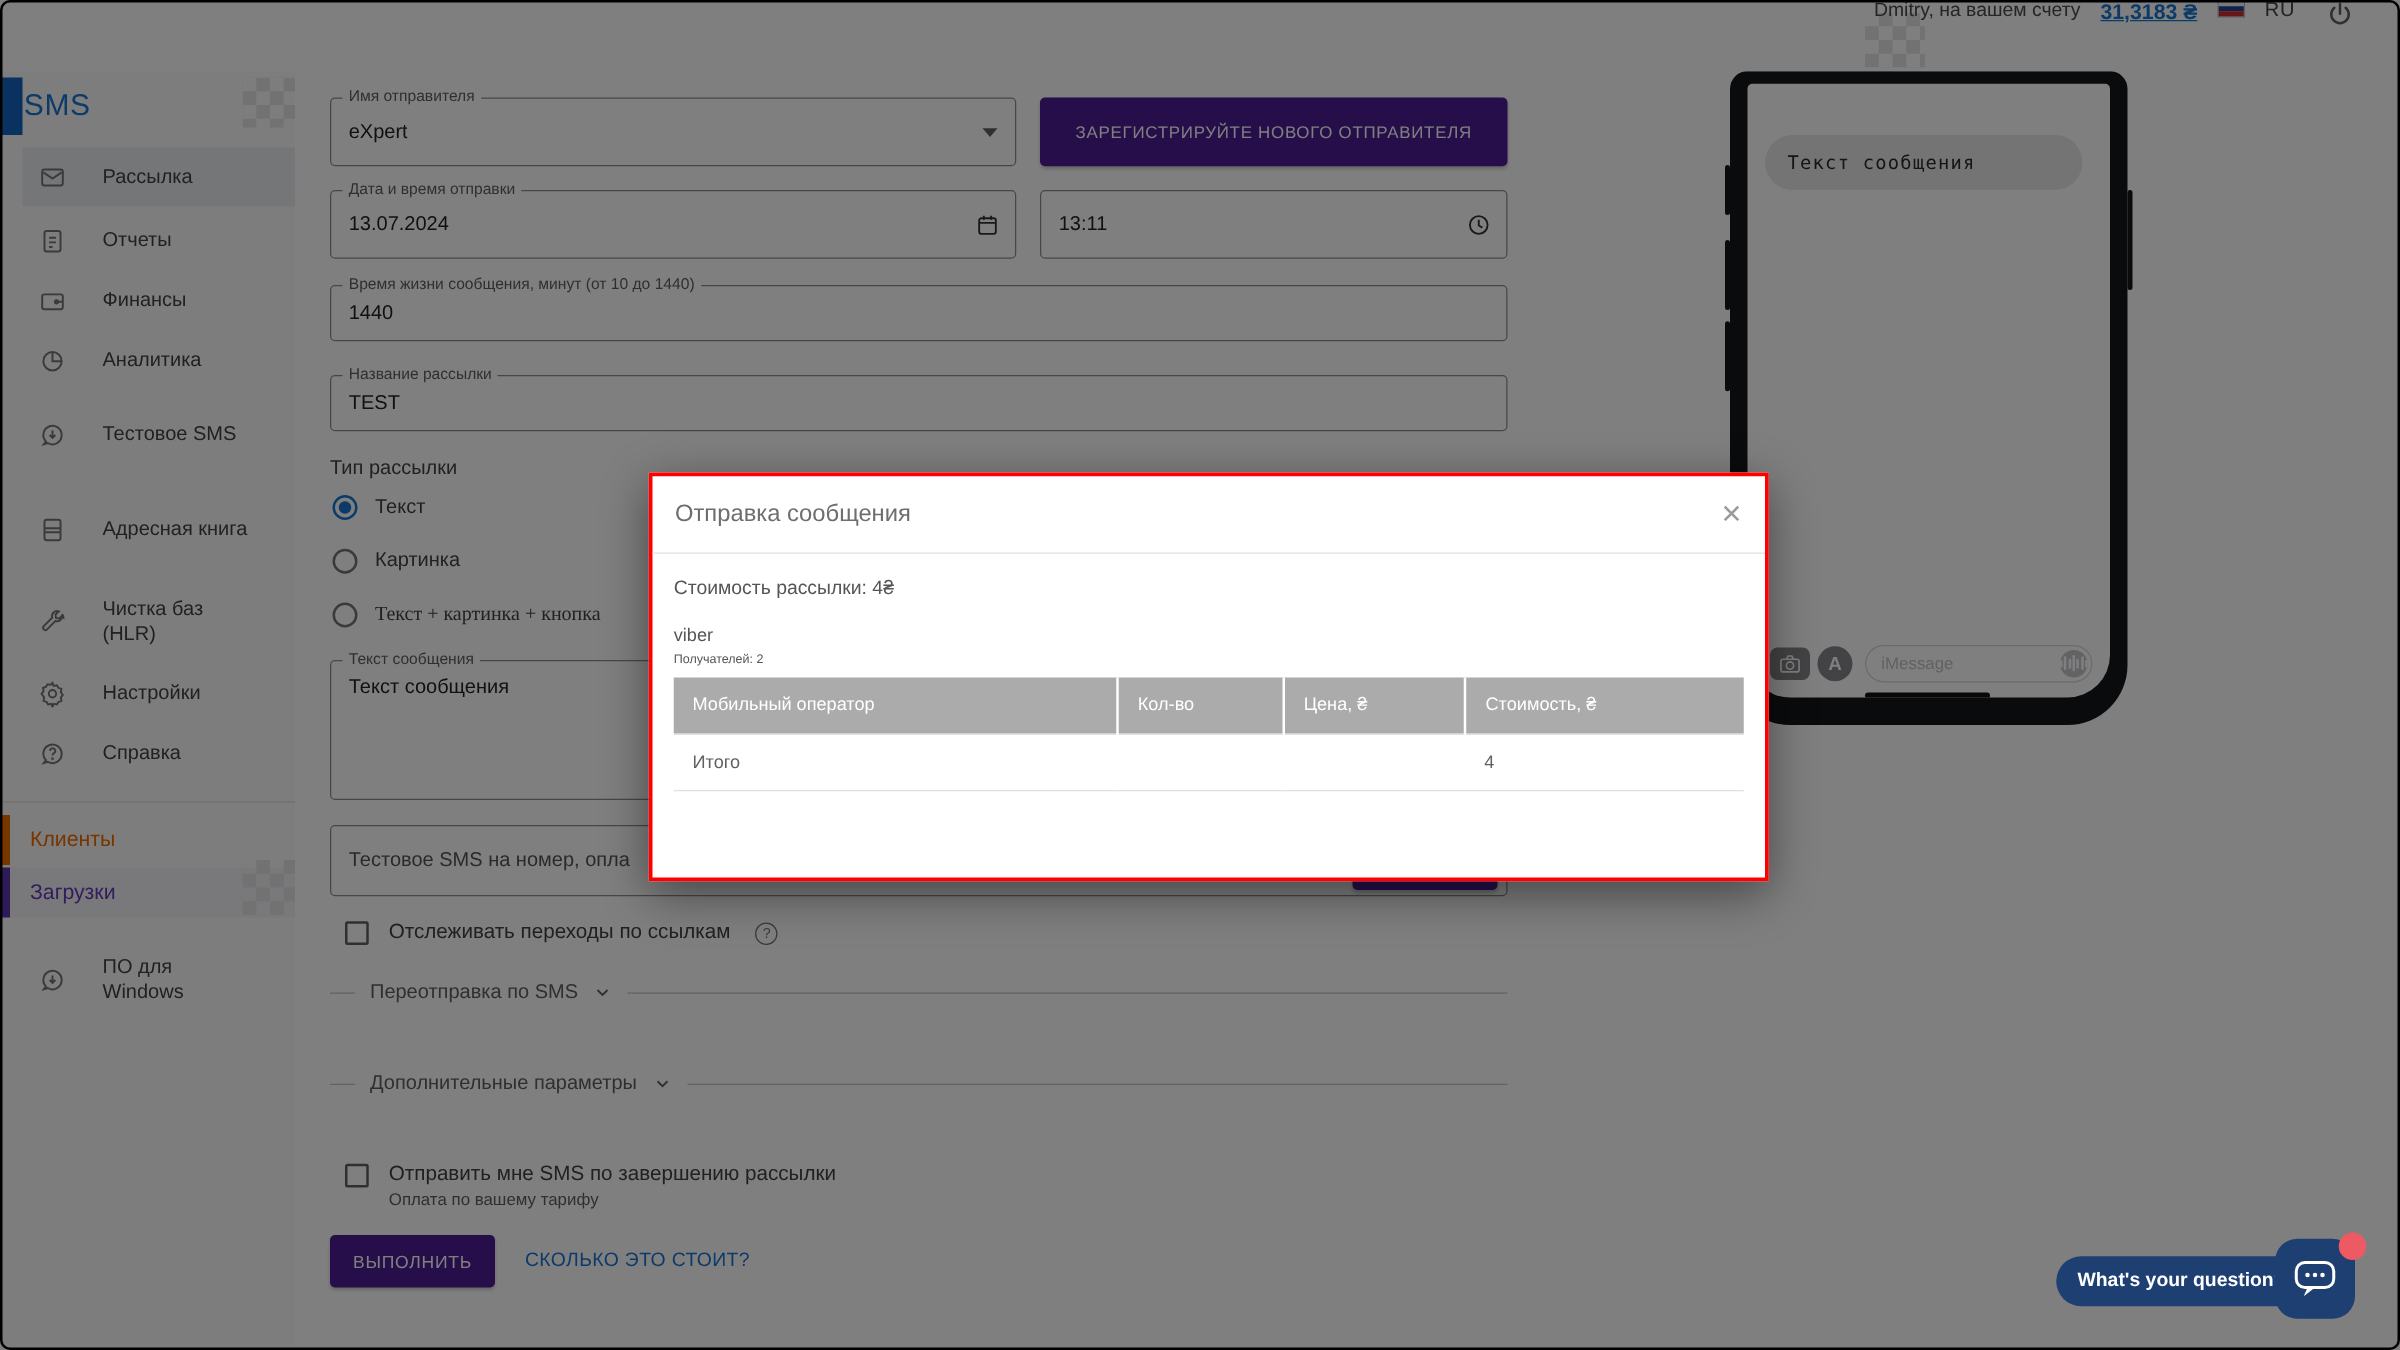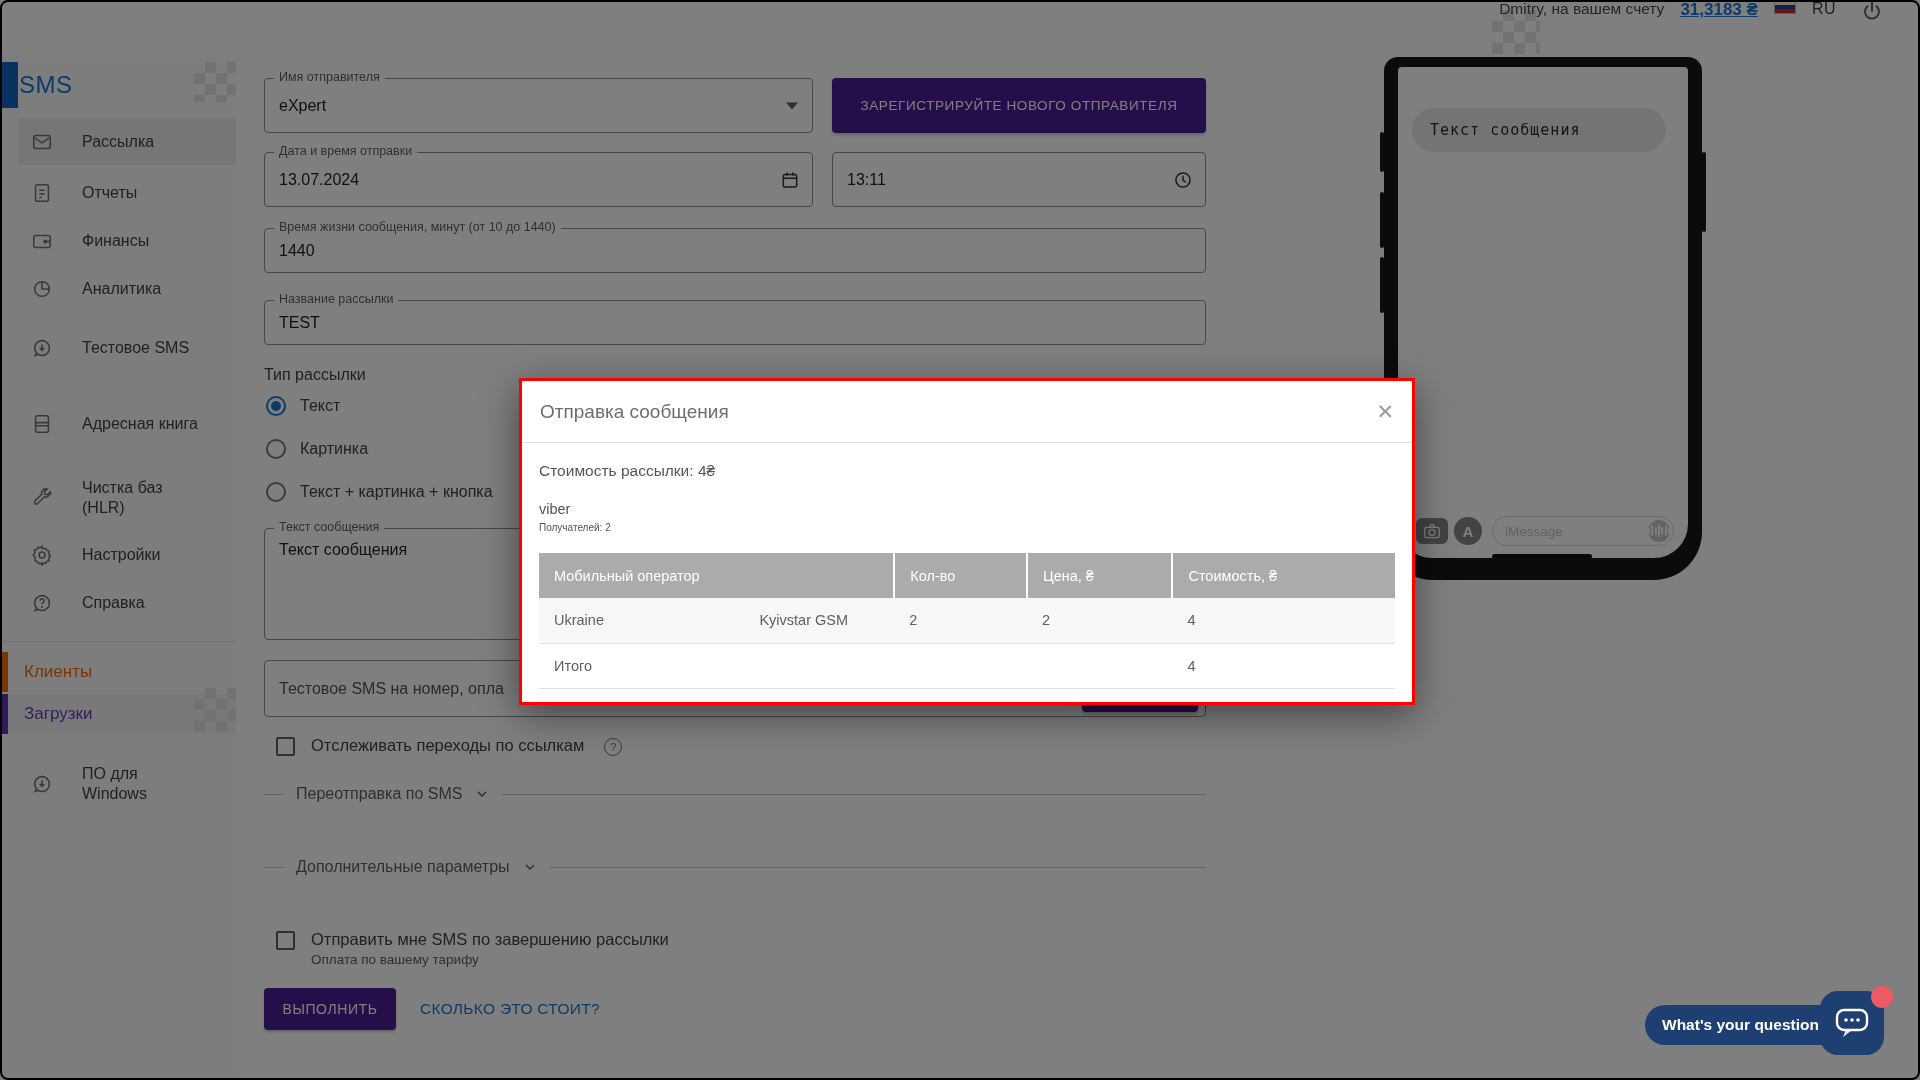--- a/index.html
+++ b/index.html
@@ -88,21 +88,21 @@
   
   .overlay { position:absolute; inset:0; background:rgba(0,0,0,0.5); z-index:10; }
   .modal { position:absolute; left:519px; top:378px; width:896px; height:327px; background:#fff; border:3px solid #ff0000; z-index:20; box-shadow:0 10px 36px rgba(0,0,0,.45); }
   .modal-head { height:62px; display:flex; align-items:center; padding:0 18px; border-bottom:1px solid #e0e0e0; }
   .modal-title { font-size:19px; color:#6e6e6e; }
   .modal-close { margin-left:auto; font-size:21px; color:#9a9a9a; cursor:pointer; line-height:1; }
   .modal-body { padding:0 17px; }
   .cost-line { margin-top:19px; font-size:15.5px; color:#555; }
   .channel-line { margin-top:21px; font-size:14.5px; color:#555; }
   .recipients-line { margin-top:5px; font-size:10px; color:#555; }
-  .cost-table { width:100%; border-collapse:collapse; margin-top:20px; }
+  .cost-table { width:100%; border-collapse:collapse; margin-top:9px; }
   .cost-table th { background:#ababab; color:#fff; font-weight:normal; font-size:14.5px; text-align:left; height:45px; padding-left:15px; border-right:2px solid #fff; }
   .cost-table th:last-child { border-right:none; }
   .cost-table td { font-size:14.5px; color:#616161; height:45px; padding-left:15px; }
   .row-op td { background:#f7f7f7; }
   .row-total td { background:#fff; border-top:1px solid #e0e0e0; border-bottom:1px solid #e0e0e0; }
 
   
   .chat-bubble { position:absolute; left:1645px; top:1005px; height:40px; background:#1e3f72; border-radius:20px; color:#fff; font-weight:bold; font-size:15.5px; display:flex; align-items:center; padding:0 17px; z-index:30; }
   .chat-bubble::after { content:""; position:absolute; right:-9px; top:12px; border-top:8px solid transparent; border-bottom:8px solid transparent; border-left:12px solid #1e3f72; }
   .chat-button { position:absolute; left:1820px; top:991px; width:64px; height:64px; background:#1e3f72; border-radius:18px; display:flex; align-items:center; justify-content:center; cursor:pointer; z-index:30; }
@@ -288,21 +288,21 @@
   <div class="plain-label" style="left:264px; top:366px;">Тип рассылки</div>
 
   <div class="radio-row" style="left:266px; top:396px;">
     <span class="radio checked"></span>
     <span class="radio-label">Текст</span>
   </div>
   <div class="radio-row" style="left:266px; top:439px;">
     <span class="radio"></span>
     <span class="radio-label">Картинка</span>
   </div>
-  <div class="radio-row" style="left:266px; top:482px;">
+  <div class="radio-row" style="left:266px; top:482px;font-family:Liberation Serif, serif;">
     <span class="radio"></span>
     <span class="radio-label">Текст + картинка + кнопка</span>
   </div>
 
   <div class="mfield" style="left:264px; top:528px; width:942px; height:112px;">
     <span class="mlabel">Текст сообщения</span>
     <span class="mvalue toptext">Текст сообщения</span>
   </div>
 
   <div class="mfield" style="left:264px; top:660px; width:942px; height:57px;">
@@ -397,27 +397,20 @@
           </colgroup>
         <thead>
           <tr>
             <th colspan="2">Мобильный оператор</th>
             <th>Кол-во</th>
             <th>Цена, ₴</th>
             <th>Стоимость, ₴</th>
           </tr>
         </thead>
         <tbody>
-          <tr class="row-op">
-            <td>Ukraine</td>
-            <td>Kyivstar GSM</td>
-            <td>2</td>
-            <td>2</td>
-            <td>4</td>
-          </tr>
           <tr class="row-total">
             <td>Итого</td>
             <td></td>
               <td></td>
               <td></td>
             <td>4</td>
           </tr>
         </tbody>
       </table>
     </div>

